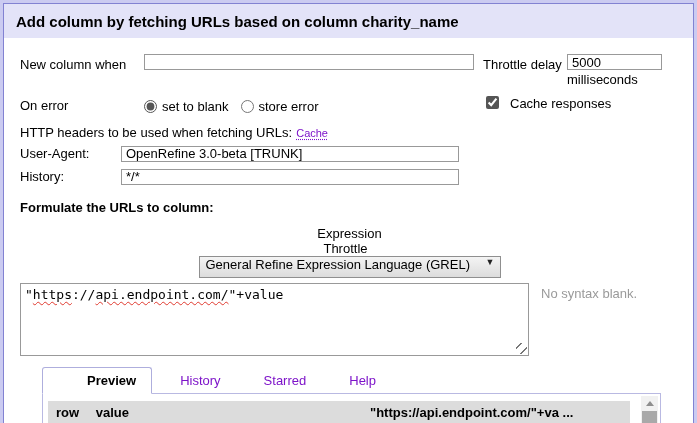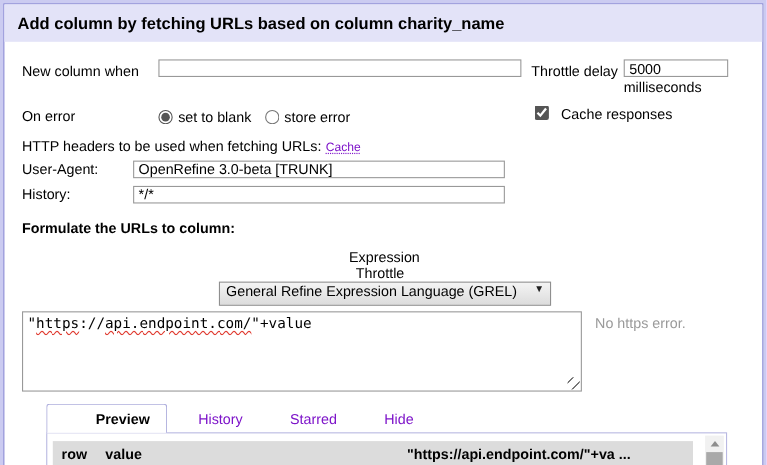--- a/index.html
+++ b/index.html
@@ -122,28 +122,28 @@
           <div class="select">
             <span class="sel-text">General Refine Expression Language (GREL)</span>
             <span class="sel-arrow">▼</span>
           </div>
         </div>
 
         <div class="expr-wrap">
           <div class="fake-textarea"><span>"</span><span class="sq">https</span><span>://</span><span class="sq">api.endpoint.com/</span><span>"+value</span>
             <span class="resize-handle"></span>
           </div>
-          <span class="no-syntax">No https error.</span>
+          <span class="no-syntax">No syntax blank.</span>
         </div>
 
         <div class="tabs">
           <div class="tab active">Preview</div>
           <div class="tab inactive">History</div>
           <div class="tab inactive">Starred</div>
-          <div class="tab inactive">Hide</div>
+          <div class="tab inactive">Help</div>
         </div>
 
         <div class="panel">
           <div class="ptable-header">
             <span class="th-row">row</span>
             <span>value</span>
             <span class="th-expr">"https://api.endpoint.com/"+va ...</span>
           </div>
           <div class="scrollbar">
             <div class="sb-btn">

